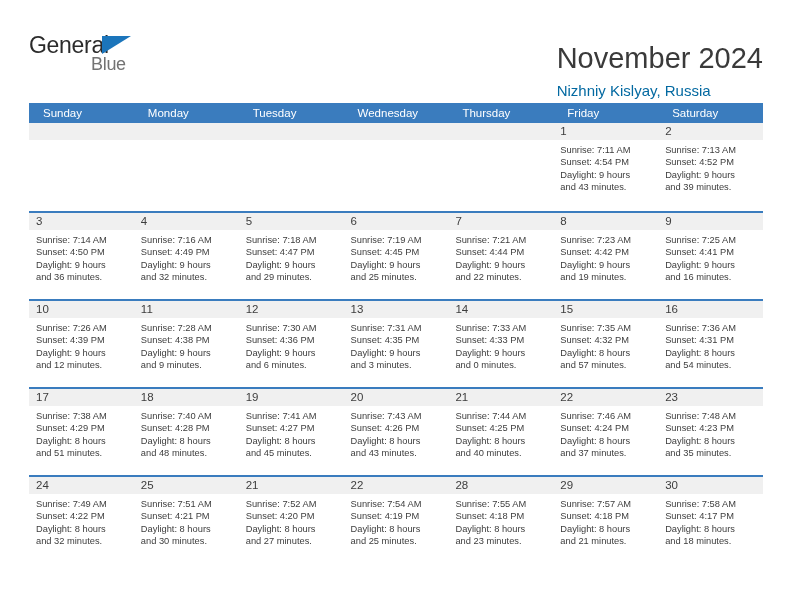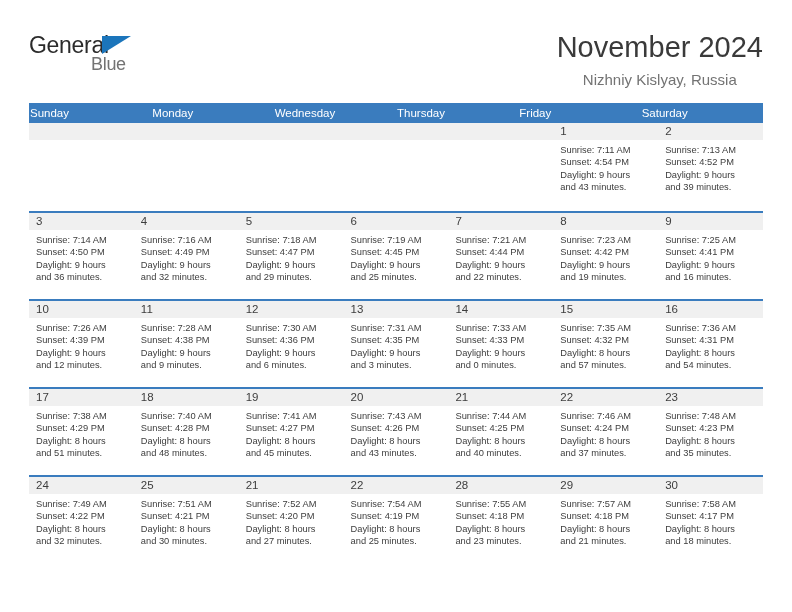--- a/index.html
+++ b/index.html
@@ -62,33 +62,33 @@
     top: 22px;
     font-size: 18px;
     letter-spacing: -0.3px;
     color: #737373;
     font-family: "Liberation Sans", sans-serif;
   }
 
   .title-block {
     position: absolute;
     right: 0;
-    top: 1px;
-    text-align: center;
+    top: 12px;
+    text-align: left;
   }
   .cal-title {
     font-size: 29px;
     color: #3a3a3a;
     font-weight: normal;
     line-height: 36px;
     white-space: nowrap;
   }
   .cal-subtitle {
     font-size: 15px;
-    color: #737373;
+    color: #0369a1;
     font-weight: normal;
     line-height: 22px;
     margin-top: 4px;
     white-space: nowrap;
   }
 
   
   .calendar {
     position: absolute;
     left: 29px;
@@ -99,21 +99,21 @@
   .dow-row {
     display: flex;
     background: #3a7cbe;
     height: 20px;
   }
   .dow-cell {
     flex: 1 1 0;
     color: #ffffff;
     font-size: 11.5px;
     line-height: 20px;
-    padding-left: 1px;
+    padding-left: 14px;
     box-sizing: border-box;
     white-space: nowrap;
     overflow: hidden;
   }
 
   .week-row {
     display: flex;
     border-top: 2px solid #3a7cbe;
     height: 88px;
     box-sizing: border-box;
@@ -174,20 +174,21 @@
       <div class="cal-subtitle">Nizhniy Kislyay, Russia</div>
     </div>
 
   </div>
 
   <div class="calendar">
 
     <div class="dow-row">
       <div class="dow-cell">Sunday</div>
       <div class="dow-cell">Monday</div>
+      <div class="dow-cell">Tuesday</div>
       <div class="dow-cell">Wednesday</div>
       <div class="dow-cell">Thursday</div>
       <div class="dow-cell">Friday</div>
       <div class="dow-cell">Saturday</div>
     </div>
 
     <div id="weeks-container">
         <div class="week-row">
           <div class="day-cell empty">
             <div class="day-number-band"></div>

